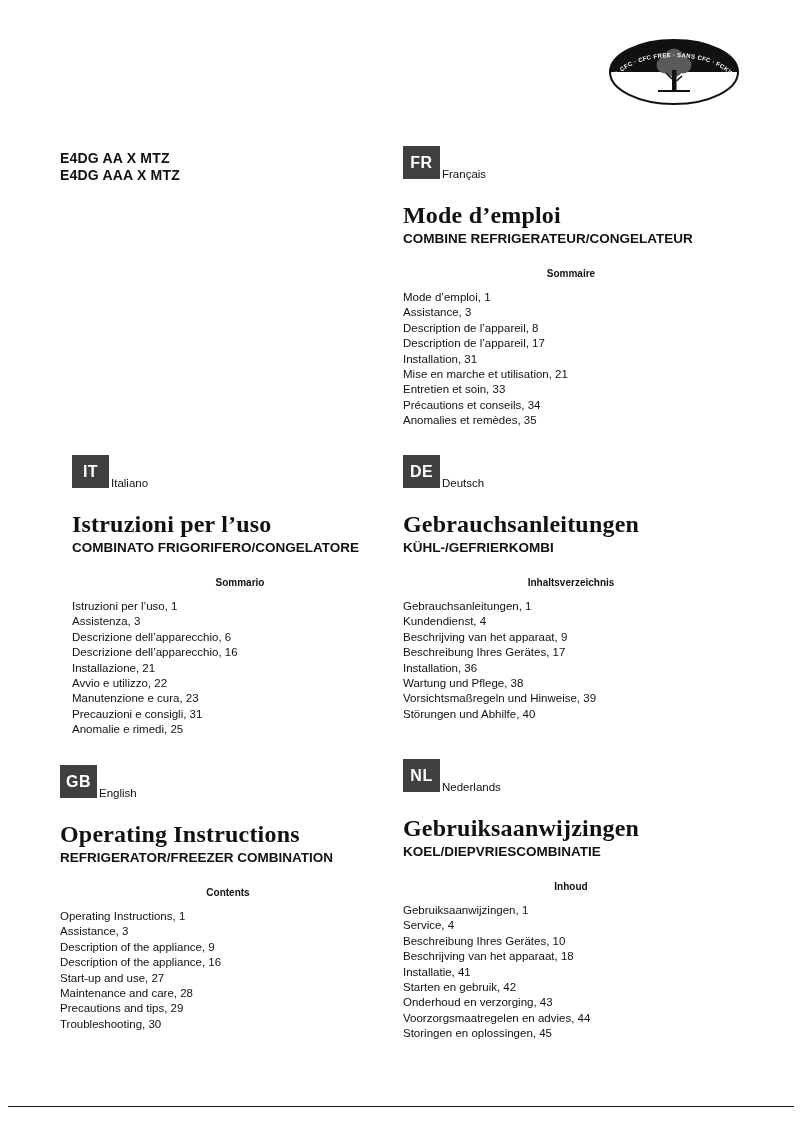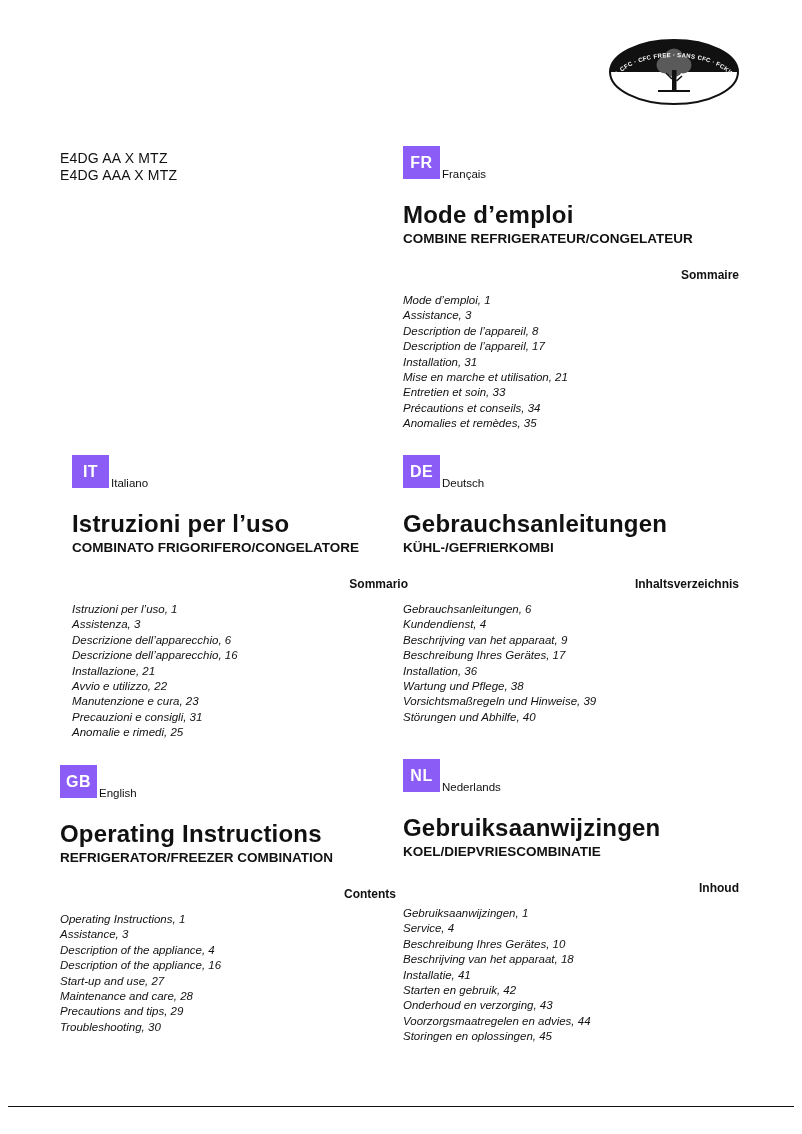--- a/index.html
+++ b/index.html
@@ -2,30 +2,30 @@
 <html><head>
 <meta charset="utf-8">
 <style>
   * { margin:0; padding:0; box-sizing:border-box; }
   html, body { background:#ffffff; }
   body { font-family:"Liberation Sans","DejaVu Sans",sans-serif; color:#111111; }
   .page { position:relative; width:802px; height:1134px; background:#ffffff; margin:0 auto; overflow:hidden; }
 
   .logo { position:absolute; left:608px; top:38px; width:132px; height:68px; }
 
-  .models { position:absolute; left:60px; top:150px; font-size:14px; font-weight:normal; line-height:17px; letter-spacing:0.2px; }
+  .models { position:absolute; left:60px; top:150px; font-size:14px; font-weight:bold; line-height:17px; letter-spacing:0.2px; }
 
   .lang-section { position:absolute; width:336px; }
   .badge-row { display:flex; align-items:flex-end; height:33px; }
-  .code-box { display:flex; align-items:center; justify-content:center; width:37px; height:33px; background:#8b5cf6; color:#ffffff; font-weight:bold; font-size:16px; letter-spacing:0.5px; }
+  .code-box { display:flex; align-items:center; justify-content:center; width:37px; height:33px; background:#404040; color:#ffffff; font-weight:bold; font-size:16px; letter-spacing:0.5px; }
   .lang-name { font-size:11.5px; font-weight:normal; margin-left:2px; margin-bottom:-1px; }
-  .title { font-size:24px; font-weight:bold; line-height:26px; margin-top:23px; letter-spacing:0.2px; white-space:nowrap; }
+  .title { font-size:24px; font-weight:bold; line-height:26px; margin-top:23px; letter-spacing:0.2px; white-space:nowrap;font-family:Liberation Serif, serif; }
   .subtitle { font-size:13.5px; font-weight:bold; line-height:16px; margin-top:3px; white-space:nowrap; }
-  .toc-title { font-size:12px; font-weight:bold; text-align:right; margin-top:21px; }
-  .toc-list { margin-top:11px; font-size:11.5px; line-height:15.4px;font-style:italic; }
+  .toc-title { font-size:10px; font-weight:bold; text-align:center; margin-top:21px; }
+  .toc-list { margin-top:11px; font-size:11.5px; line-height:15.4px; }
   .toc-item { white-space:nowrap; }
 
   .bottom-rule { position:absolute; left:8px; right:8px; top:1106px; border-top:1.5px solid #111111; }
 </style>
 </head>
 <body>
 
 <div class="page">
 
   <div class="logo">
@@ -97,21 +97,21 @@
 
   <section class="lang-section" style="left:403px; top:455px;">
     <div class="badge-row">
       <span class="code-box">DE</span>
       <span class="lang-name">Deutsch</span>
     </div>
     <div class="title">Gebrauchsanleitungen</div>
     <div class="subtitle">KÜHL-/GEFRIERKOMBI</div>
     <div class="toc-title">Inhaltsverzeichnis</div>
     <div class="toc-list">
-        <div class="toc-item">Gebrauchsanleitungen, 6</div>
+        <div class="toc-item">Gebrauchsanleitungen, 1</div>
         <div class="toc-item">Kundendienst, 4</div>
         <div class="toc-item">Beschrijving van het apparaat, 9</div>
         <div class="toc-item">Beschreibung Ihres Gerätes, 17</div>
         <div class="toc-item">Installation, 36</div>
         <div class="toc-item">Wartung und Pflege, 38</div>
         <div class="toc-item">Vorsichtsmaßregeln und Hinweise, 39</div>
         <div class="toc-item">Störungen und Abhilfe, 40</div>
       </div>
   </section>
 
@@ -119,21 +119,21 @@
     <div class="badge-row">
       <span class="code-box">GB</span>
       <span class="lang-name">English</span>
     </div>
     <div class="title">Operating Instructions</div>
     <div class="subtitle">REFRIGERATOR/FREEZER COMBINATION</div>
     <div class="toc-title">Contents</div>
     <div class="toc-list">
         <div class="toc-item">Operating Instructions, 1</div>
         <div class="toc-item">Assistance, 3</div>
-        <div class="toc-item">Description of the appliance, 4</div>
+        <div class="toc-item">Description of the appliance, 9</div>
         <div class="toc-item">Description of the appliance, 16</div>
         <div class="toc-item">Start-up and use, 27</div>
         <div class="toc-item">Maintenance and care, 28</div>
         <div class="toc-item">Precautions and tips, 29</div>
         <div class="toc-item">Troubleshooting, 30</div>
       </div>
   </section>
 
   <section class="lang-section" style="left:403px; top:759px;">
     <div class="badge-row">

